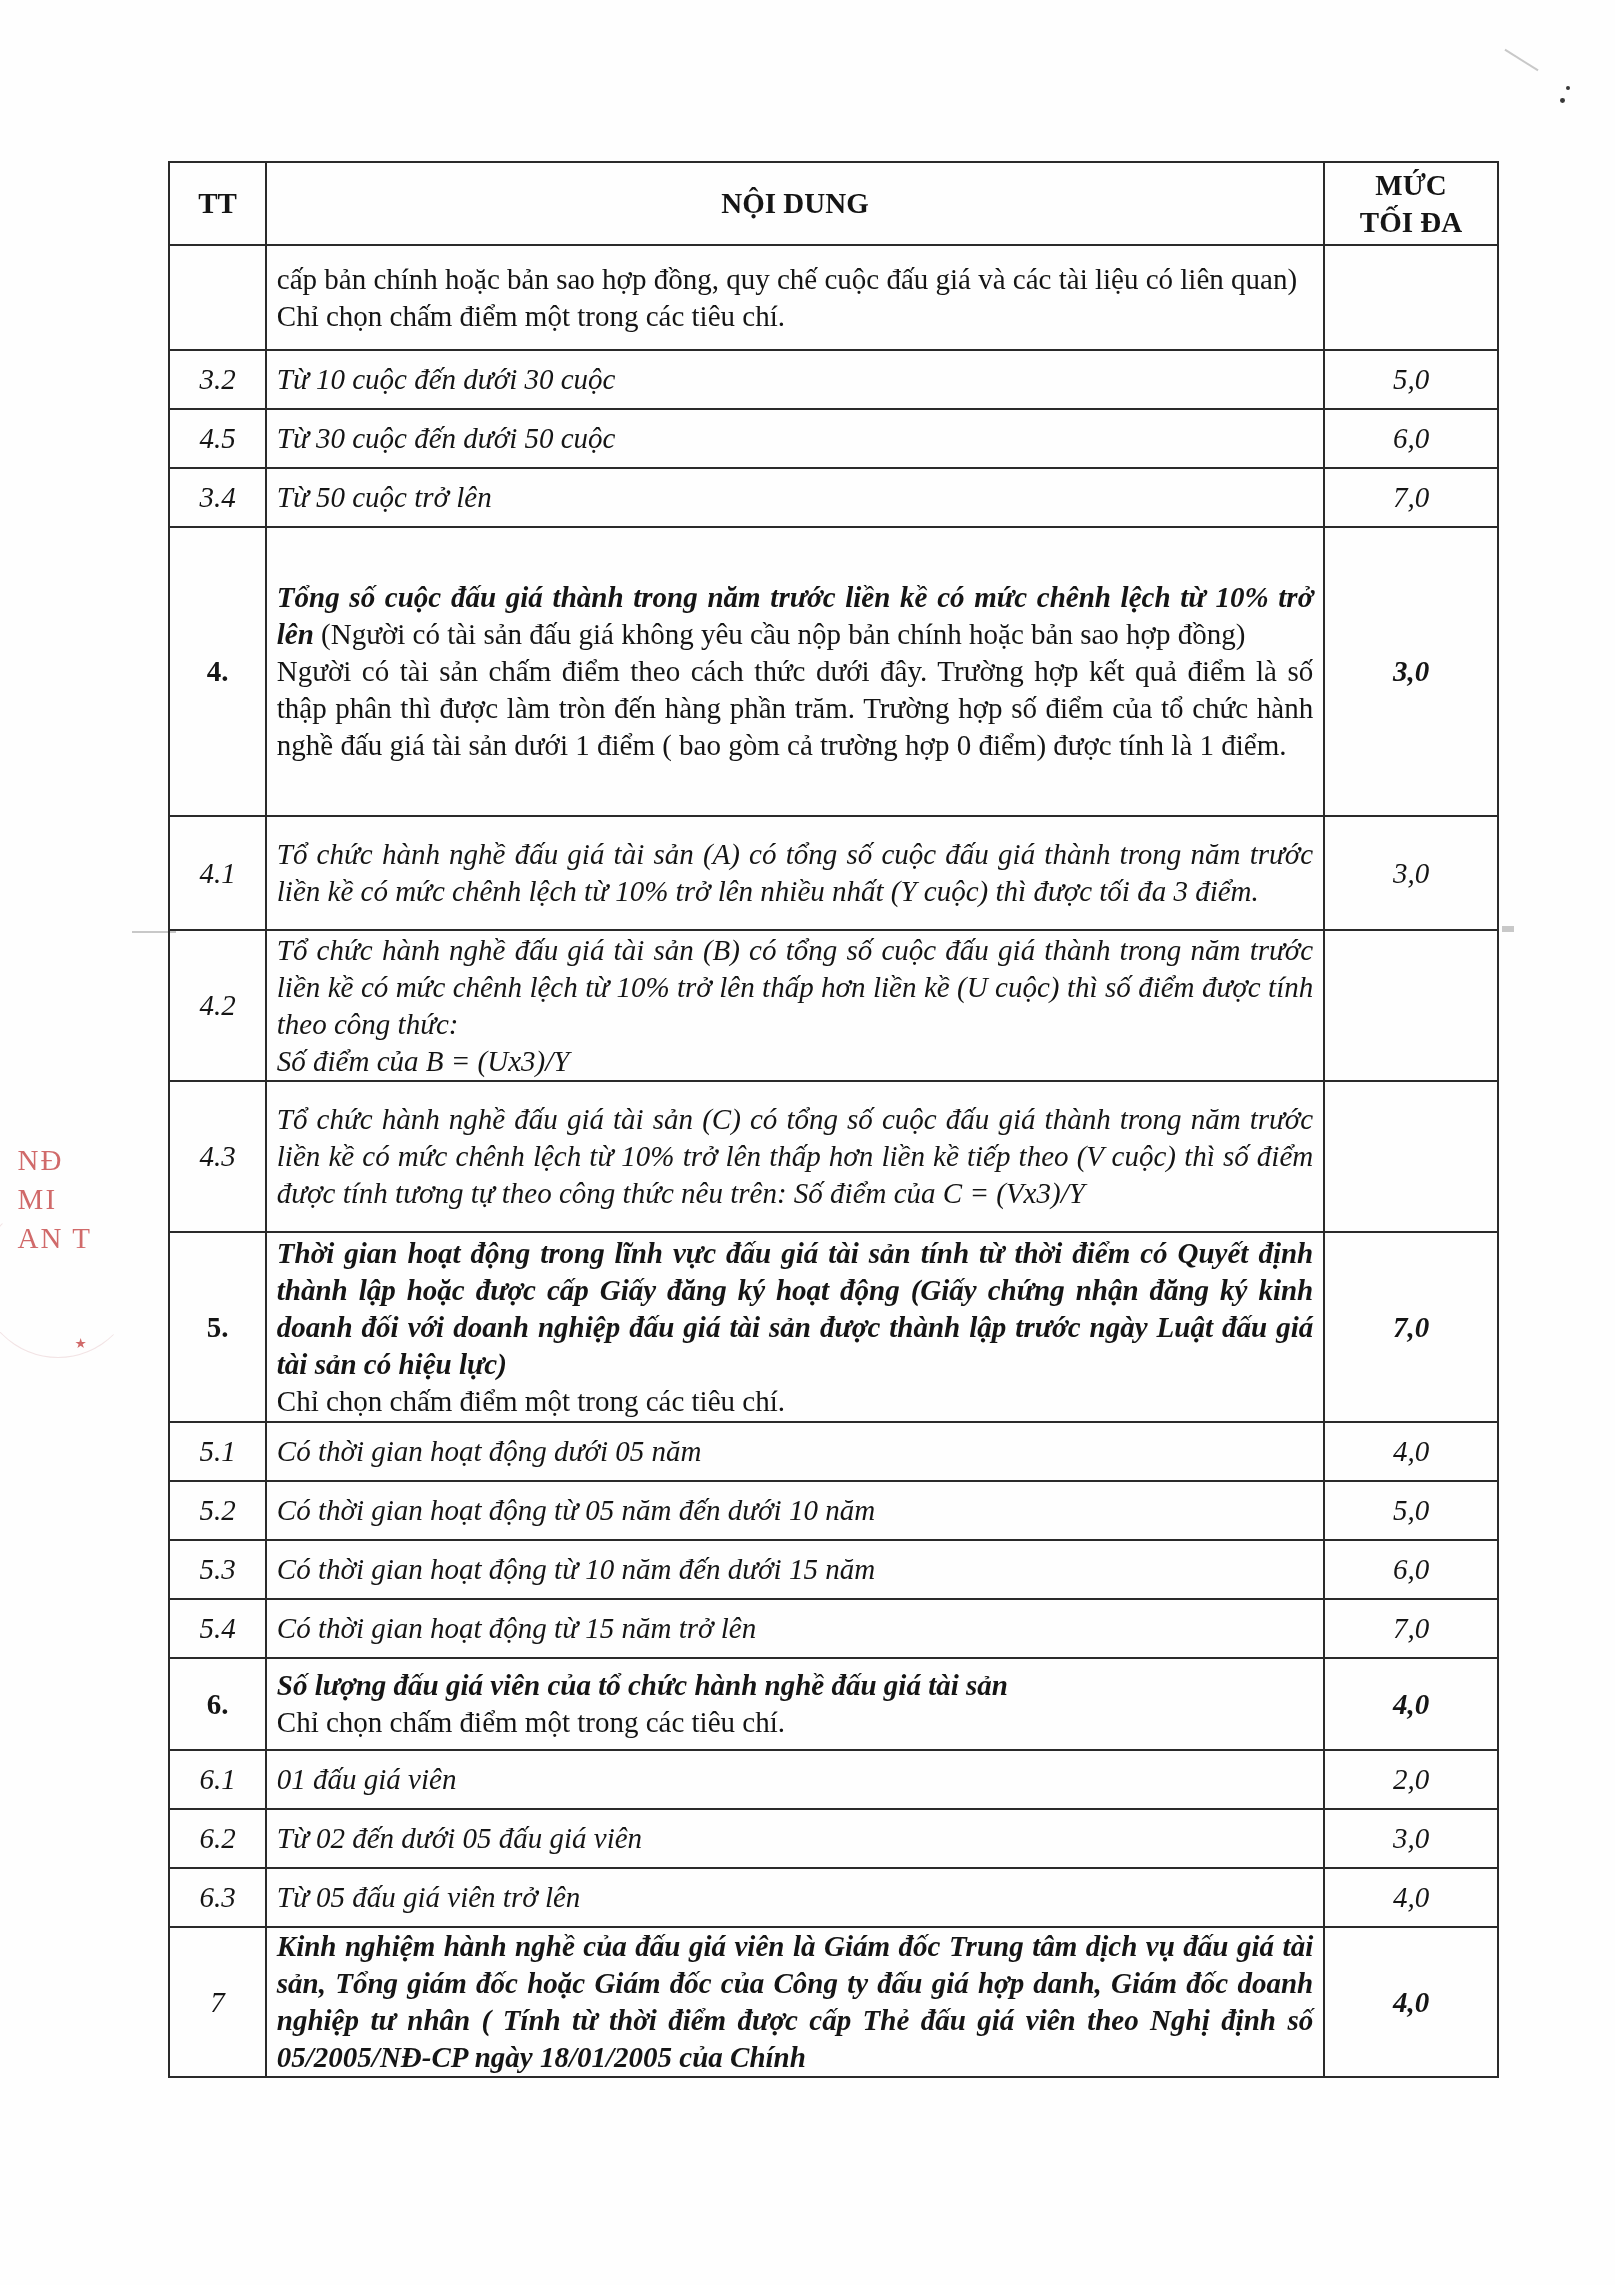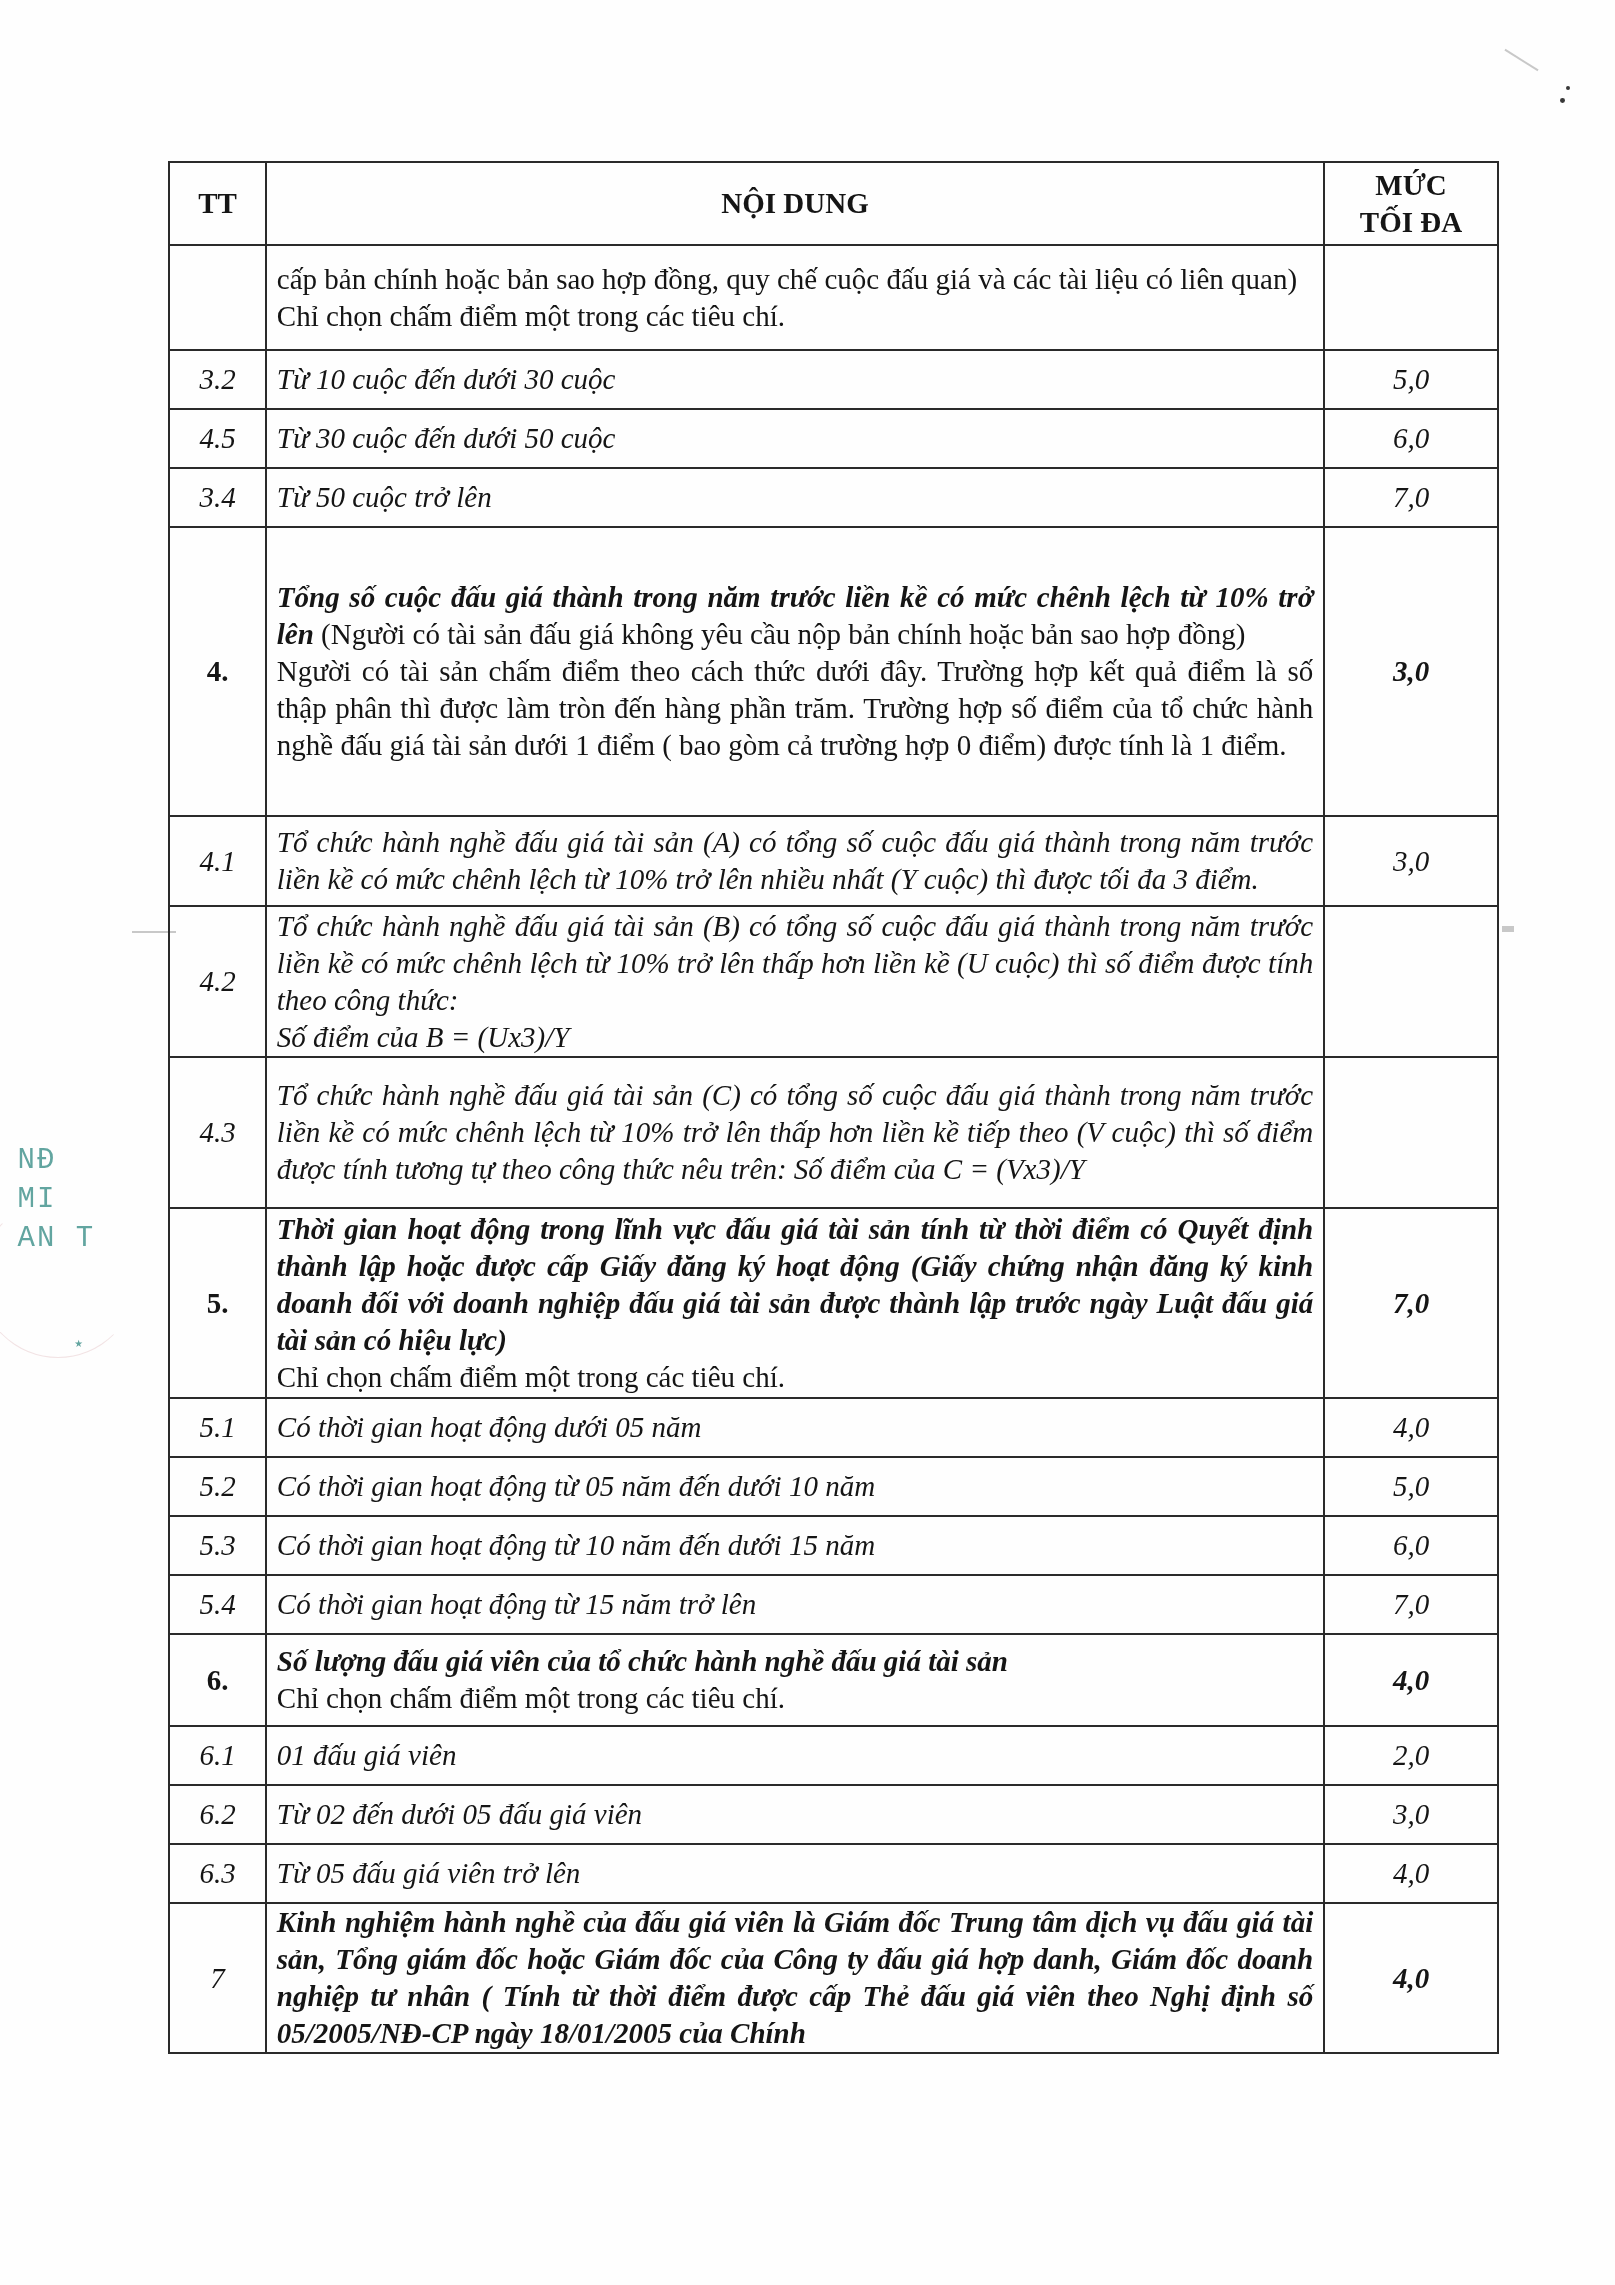--- a/index.html
+++ b/index.html
@@ -24,29 +24,29 @@
   td.mx { text-align: center; }
   .it { font-style: italic; }
   .bi { font-style: italic; font-weight: bold; }
   .b { font-weight: bold; }
   .nd-text { text-align: justify; text-align-last: left; }
   .line { display: block; }
   tr.hdr { height: 83px; border-radius: 28px; }
   tr.r-cont { height: 105px; }
   tr.r-sm { height: 59px; }
   tr.r-4 { height: 289px; }
-  tr.r-41 { height: 90px; }
+  tr.r-41 { height: 114px; }
   tr.r-42 { height: 151px; }
   tr.r-43 { height: 151px; }
   tr.r-5 { height: 190px; }
   tr.r-6 { height: 92px; }
   tr.r-7 { height: 137px; }
   .stamp {
     position: absolute; left: 17.6px; top: 1141px; width: 88px; height: 195px;
-    color: #0f766e; opacity: 0.65; font-family: Liberation Mono, monospace;
+    color: #b91c1c; opacity: 0.65; font-family: Liberation Serif, serif;
     font-size: 29px; line-height: 39px; letter-spacing: 2px;
   }
   .stamp span { display: block; }
   .stamp .arc { position: absolute; left: -39px; top: 59px; width: 156px; height: 156px; border-radius: 50%; border: 1px solid rgba(201,134,140,0.35); border-top-color: transparent; border-right-color: transparent; }
   .stamp .star { position: absolute; left: 57px; top: 183px; font-size: 13.7px; }
   .scan-mark { position: absolute; background: #9a9a9a; opacity: 0.55; }
   .mark-tr1 { left: 1502px; top: 59px; width: 39px; height: 2px; transform: rotate(32deg); }
   .mark-tr2 { left: 1566px; top: 86px; width: 3.9px; height: 3.9px; border-radius: 50%; background: #222; opacity: 0.9; }
   .mark-tr3 { left: 1560px; top: 98px; width: 4.9px; height: 4.9px; border-radius: 50%; background: #222; opacity: 0.9; }
   .mark-l41 { left: 132px; top: 931px; width: 44px; height: 2px; }

